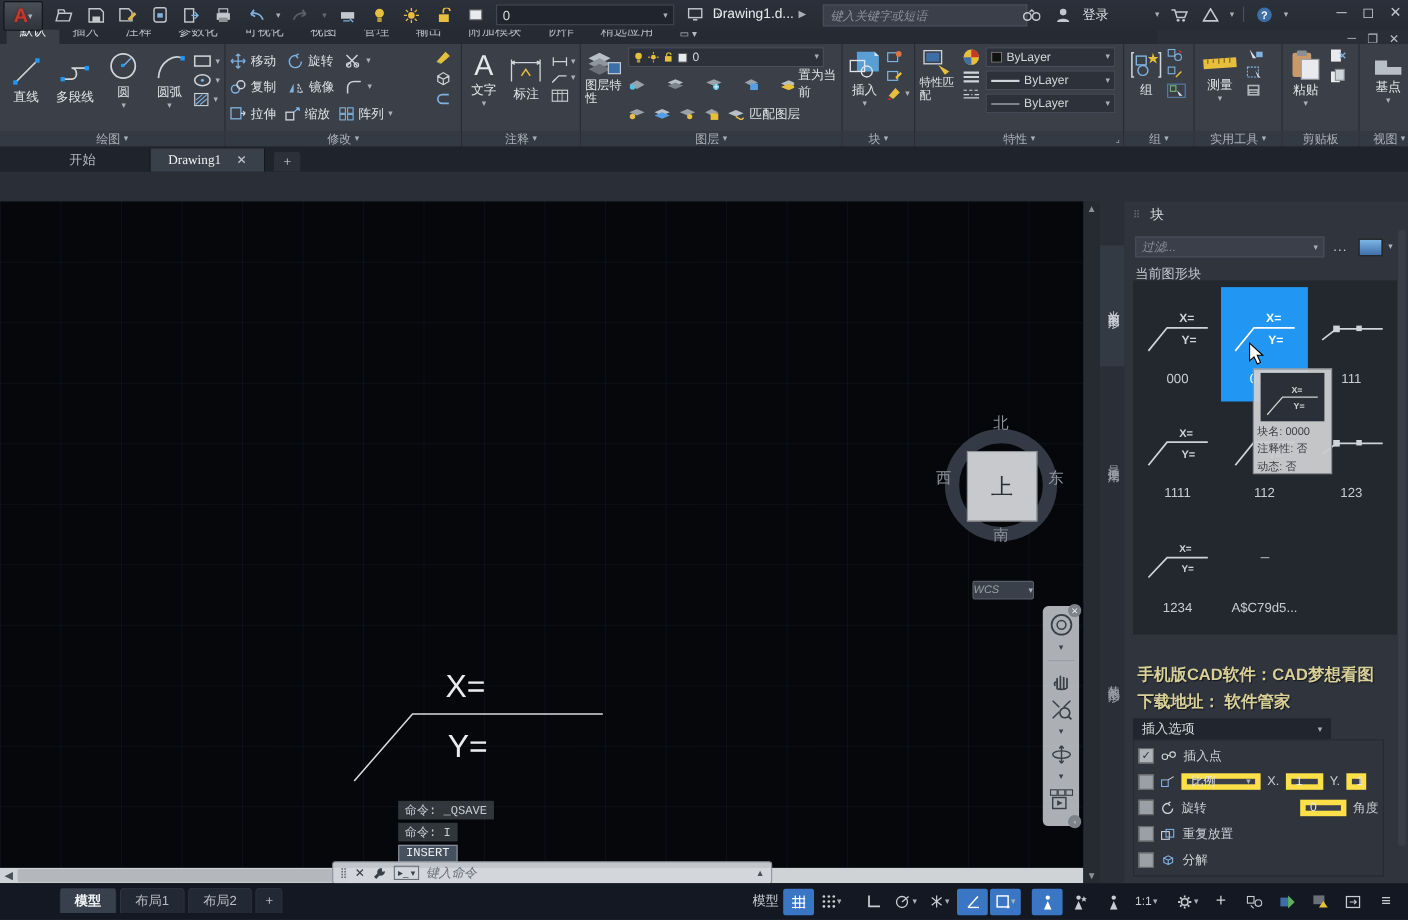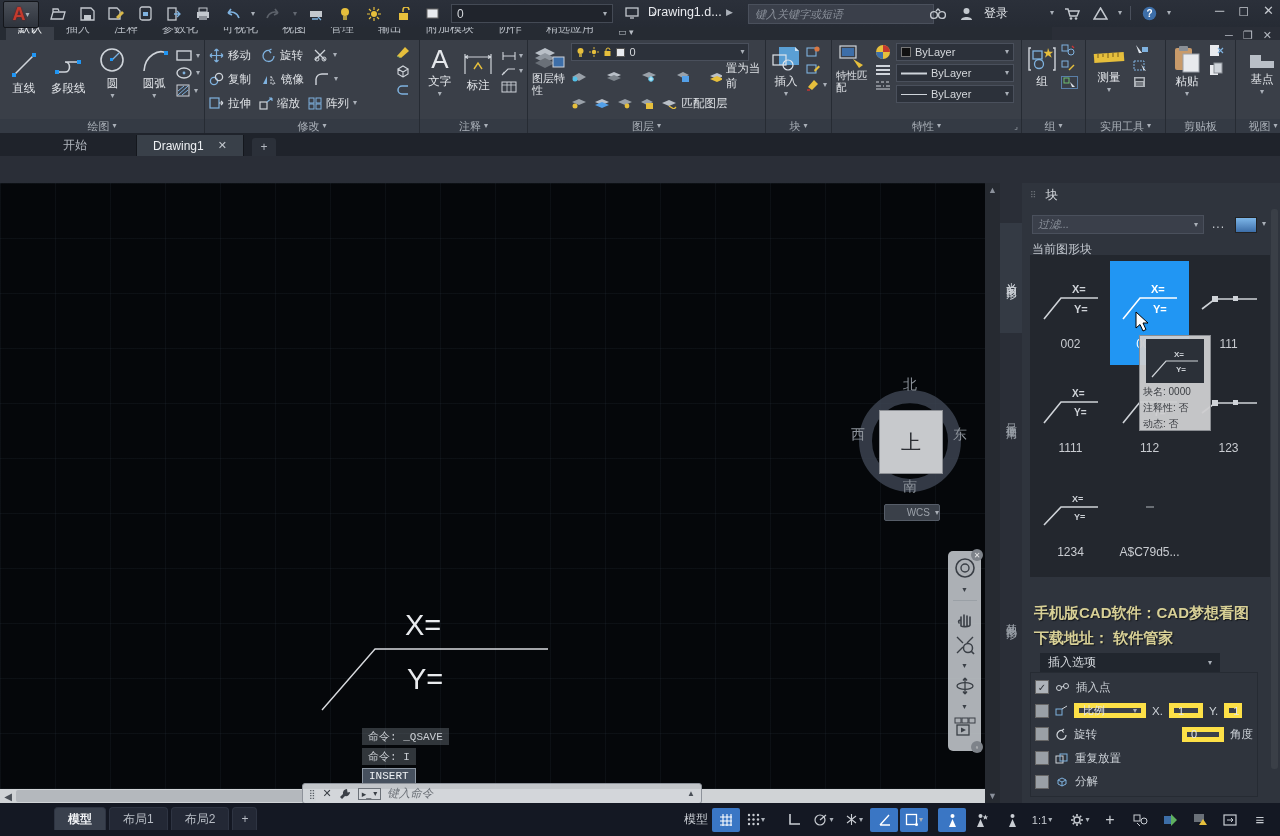--- a/index.html
+++ b/index.html
@@ -42,36 +42,36 @@
                color:#aab0b8;background:#343a44;display:flex;align-items:center;justify-content:center;gap:3px;}
   .bigbtn{width:46px;display:flex;flex-direction:column;align-items:center;gap:1px;font-size:11.5px;
           color:#e2e5e9;padding-top:2px;}
   .smrow{display:flex;align-items:center;gap:4px;font-size:11.5px;color:#dfe2e6;height:24px;}
   .combo{height:18px;background:#2c313a;border:1px solid #4a505c;display:flex;align-items:center;
          padding:0 4px;gap:4px;font-size:11px;color:#d5d8dc;box-sizing:border-box;}
   
   #filetabs{left:0;top:160px;width:1280px;height:23px;background:#1f232b;display:flex;align-items:flex-end;}
   .ftab{height:21px;display:flex;align-items:center;padding:0 16px;font-size:12px;color:#b2b7bf;
         border-right:1px solid #14171d;}
-  .ftab.active{background:#394049;color:#eef0f3;gap:14px;}
+  .ftab.active{background:#394049;color:#eef0f3;gap:14px;font-family:Liberation Serif, serif;}
   .ftab-plus{width:24px;height:18px;margin-left:8px;background:#2b3039;border-radius:3px 3px 0 0;
              display:flex;align-items:center;justify-content:center;color:#b2b7bf;}
   
   #canvas{left:0;top:183px;width:985px;height:620px;background:#05070a;overflow:hidden;
           background-image:linear-gradient(rgba(110,130,165,.07) 1px,transparent 1px),
                            linear-gradient(90deg,rgba(110,130,165,.07) 1px,transparent 1px);
           background-size:55px 55px;}
   #viewcube{left:855px;top:195px;width:112px;height:150px;color:#8e949c;}
   #vcring{position:absolute;left:4px;top:12px;width:76px;height:76px;border-radius:50%;
           border:13px solid rgba(62,70,84,.8);}
   #vcface{position:absolute;left:24px;top:32px;width:62px;height:62px;background:#c7c9cc;
           border:1px solid #8d9095;color:#2b2e33;font-size:20px;display:flex;align-items:center;justify-content:center;}
   .vclab{position:absolute;font-size:14px;}
-  #wcsbtn{left:884px;top:321px;width:54px;height:15px;background:#3a4049;border:1px solid #565d68;
-          border-radius:2px;color:#9ba1a9;font-size:10px;display:flex;align-items:center;justify-content:flex-end;gap:5px;}
+  #wcsbtn{left:884px;top:345px;width:54px;height:15px;background:#3a4049;border:1px solid #565d68;
+          border-radius:2px;color:#9ba1a9;font-size:10px;display:flex;align-items:center;justify-content:space-between;gap:5px;font-style:italic;}
   #navbar{left:948px;top:368px;width:33px;height:200px;background:rgba(196,200,205,.88);border-radius:5px;
           display:flex;flex-direction:column;align-items:center;padding:6px 0;box-sizing:border-box;gap:7px;}
   #navbar .nclose{position:absolute;top:-2px;right:-2px;width:12px;height:12px;border-radius:50%;
                   background:#7e838a;color:#e8e8e8;font-size:8px;display:flex;align-items:center;justify-content:center;}
   #leader-lines{left:300px;top:420px;}
   #xlabel{left:405px;top:426px;font-size:29px;color:#e9ebee;}
   #ylabel{left:407px;top:480px;font-size:29px;color:#e9ebee;}
   .cmdpill{background:rgba(105,112,120,.45);color:#c9cdd2;font-size:11px;font-family:"Liberation Mono","DejaVu Sans Mono",monospace;
            padding:1px 6px;display:inline-block;}
   #insertpill{background:#46505e;border:1px solid #8b95a1;color:#eef1f4;}
@@ -108,21 +108,21 @@
   .bcell .bname{margin-top:10px;font-size:12px;color:#c9ccd1;}
   .bcell.sel{background:#2196f3;}
   .bcell.sel .bname{color:#fff;}
   #tooltip{position:absolute;left:139px;top:152px;width:72px;height:96px;background:rgba(205,206,208,.95);
            border:1px solid #8a8d92;z-index:30;padding:3px;box-sizing:border-box;}
   #tooltip .tprev{width:58px;height:44px;background:#2b3038;margin:0 auto;}
   #tooltip .tline{font-size:10px;color:#3a3d42;margin-top:2px;white-space:nowrap;}
   #cursorarrow{position:absolute;left:134px;top:128px;z-index:40;}
   .promo{position:absolute;left:34px;width:244px;font-size:15px;font-weight:bold;color:#d8d096;
          text-shadow:1px 1px 1px #14171c;white-space:nowrap;}
-  #insheader{position:absolute;left:40px;top:470px;width:180px;height:19px;background:#21262e;
+  #insheader{position:absolute;left:30px;top:470px;width:180px;height:19px;background:#21262e;
              display:flex;align-items:center;padding:0 8px;color:#d5d9de;font-size:12px;box-sizing:border-box;}
   #insbody{position:absolute;left:30px;top:489px;width:228px;height:125px;border:1px solid #262b33;
            padding:6px 4px;box-sizing:border-box;display:flex;flex-direction:column;gap:7px;font-size:11.5px;color:#ccd1d7;}
   .orow{display:flex;align-items:center;gap:6px;height:17px;}
   .cb{width:12px;height:12px;background:#aeb3b9;border:1px solid #666;display:flex;align-items:center;
       justify-content:center;font-size:10px;color:#2b2e33;flex:none;}
   .cb.off{background:#9aa0a6;color:transparent;}
   .ofield{height:15px;background:#3a3f4a;border:5px solid #fde047;display:flex;align-items:center;
           padding:0 4px;font-size:11px;color:#e2e5e9;box-sizing:border-box;}
   #palscroll{position:absolute;right:2px;top:26px;width:7px;height:560px;background:#3a3f47;border-radius:3px;}
@@ -988,21 +988,21 @@
     <span id="imgdd" class="ddv">▾</span>
     <span id="cursec">当前图形块</span>
 
     <div id="blockgrid">
       <div class="bcell">
         <svg class="bthumb" viewBox="0 0 64 58">
             <path d="M5 50 L22 29 H59" fill="none" stroke="#cfd3d8" stroke-width="1.6"></path>
             <text x="33" y="24" font-size="11" font-weight="bold" fill="#cfd3d8">X=</text>
             <text x="35" y="44" font-size="11" font-weight="bold" fill="#cfd3d8">Y=</text>
           </svg>
-        <span class="bname">002</span>
+        <span class="bname">000</span>
       </div>
       <div class="bcell sel">
         <svg class="bthumb" viewBox="0 0 64 58">
             <path d="M5 50 L22 29 H59" fill="none" stroke="#fff" stroke-width="1.6"></path>
             <text x="33" y="24" font-size="11" font-weight="bold" fill="#fff">X=</text>
             <text x="35" y="44" font-size="11" font-weight="bold" fill="#fff">Y=</text>
           </svg>
         <span class="bname">0000</span>
       </div>
       <div class="bcell">

